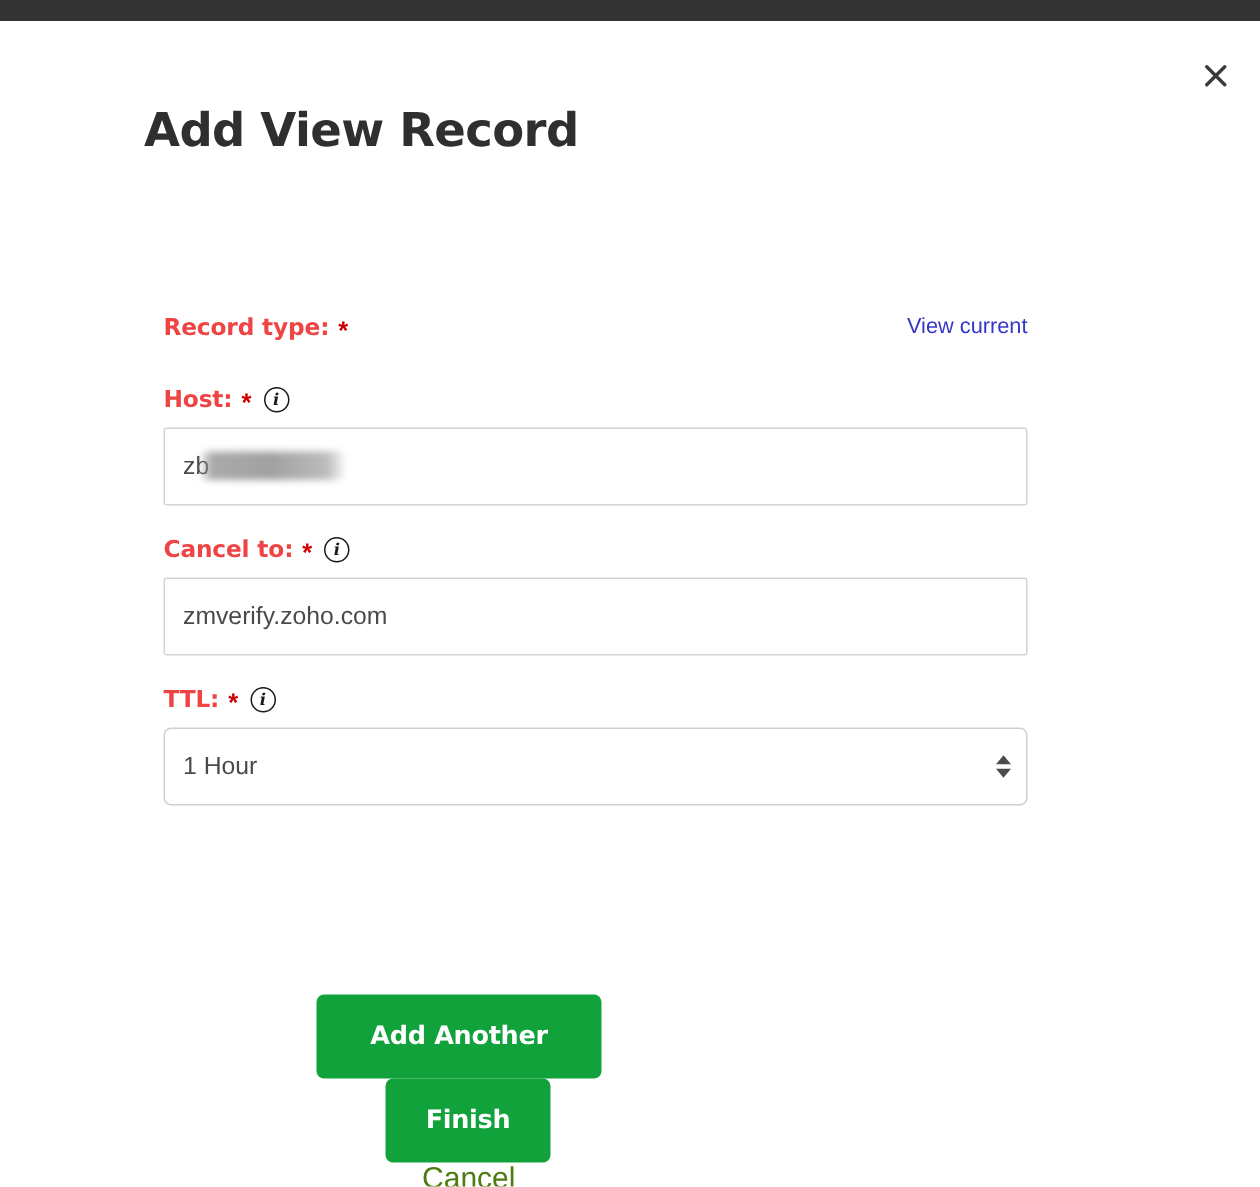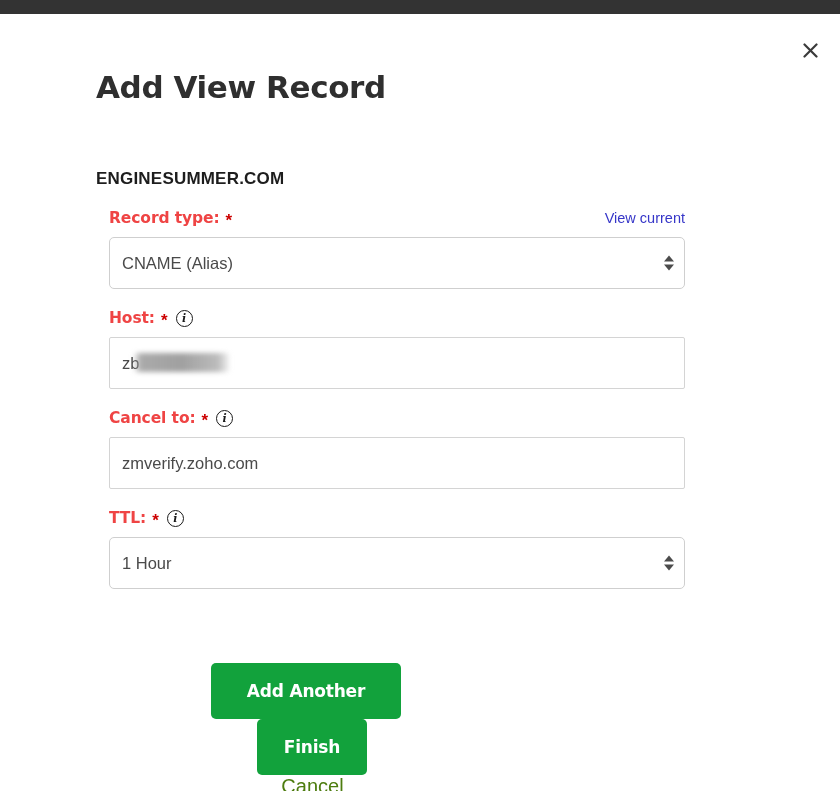--- a/index.html
+++ b/index.html
@@ -262,40 +262,30 @@
 
   <button class="close-button" aria-label="Close">
     <svg width="15" height="15" viewBox="0 0 15 15" aria-hidden="true">
       <line x1="1.5" y1="1.5" x2="13.5" y2="13.5" stroke="#3a3a3a" stroke-width="2.2" stroke-linecap="round"></line>
       <line x1="13.5" y1="1.5" x2="1.5" y2="13.5" stroke="#3a3a3a" stroke-width="2.2" stroke-linecap="round"></line>
     </svg>
   </button>
 
   <h1 class="modal-title">Add View Record</h1>
 
-  <div class="zone-name">ENGINESUMMER.COM</div>
 
   <div class="form">
 
     <div class="field">
       <div class="field-label-row">
         <span class="field-label-left">
           <span class="field-label">Record type:</span>
           <span class="required-mark">*</span>
         </span>
         <span class="view-current-link">View current</span>
-      </div>
-      <div class="select-wrap">
-        <select class="select-input">
-          <option>CNAME (Alias)</option>
-        </select>
-        <span class="stepper-arrows">
-          <span class="arrow-up"></span>
-          <span class="arrow-down"></span>
-        </span>
       </div>
     </div>
 
     <div class="gap-18"></div>
 
     <div class="field">
       <div class="field-label-row">
         <span class="field-label-left">
           <span class="field-label">Host:</span>
           <span class="required-mark">*</span>

